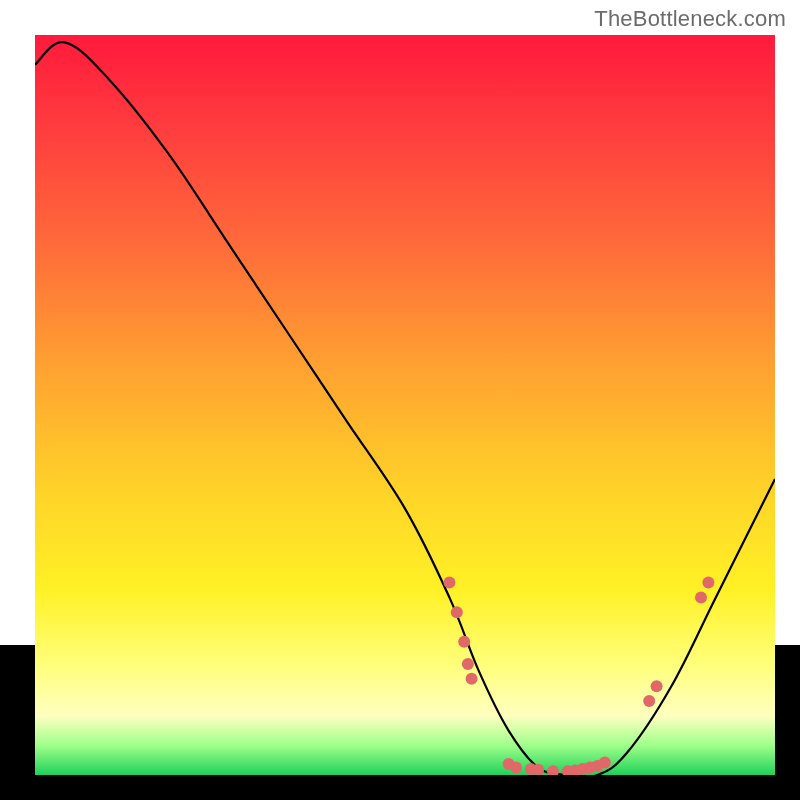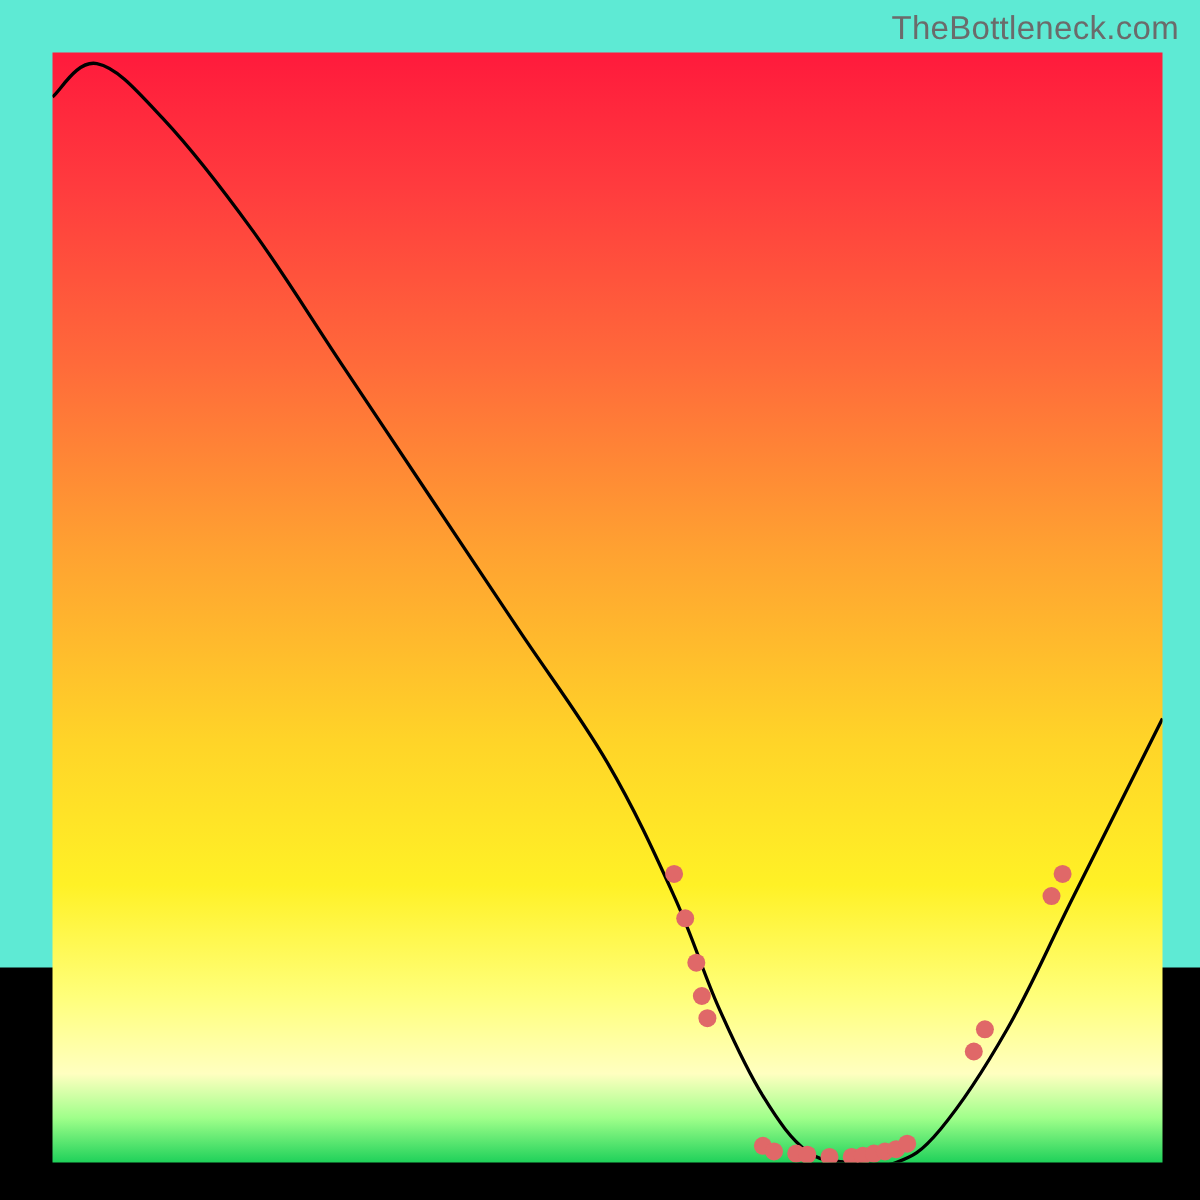--- a/index.html
+++ b/index.html
@@ -10,21 +10,21 @@
     background: #000;
     overflow: hidden;
     font-family: Arial, Helvetica, sans-serif;
   }
   .frame {
     position: absolute;
     left: 0;
     top: 0;
     width: 800px;
     height: 645px;
-    background: #5eead4;
+    background: #ffffff;
   }
   .plot-area {
     position: absolute;
     left: 35px;
     top: 35px;
     width: 740px;
     height: 740px;
     
     background: linear-gradient(
       to bottom,

